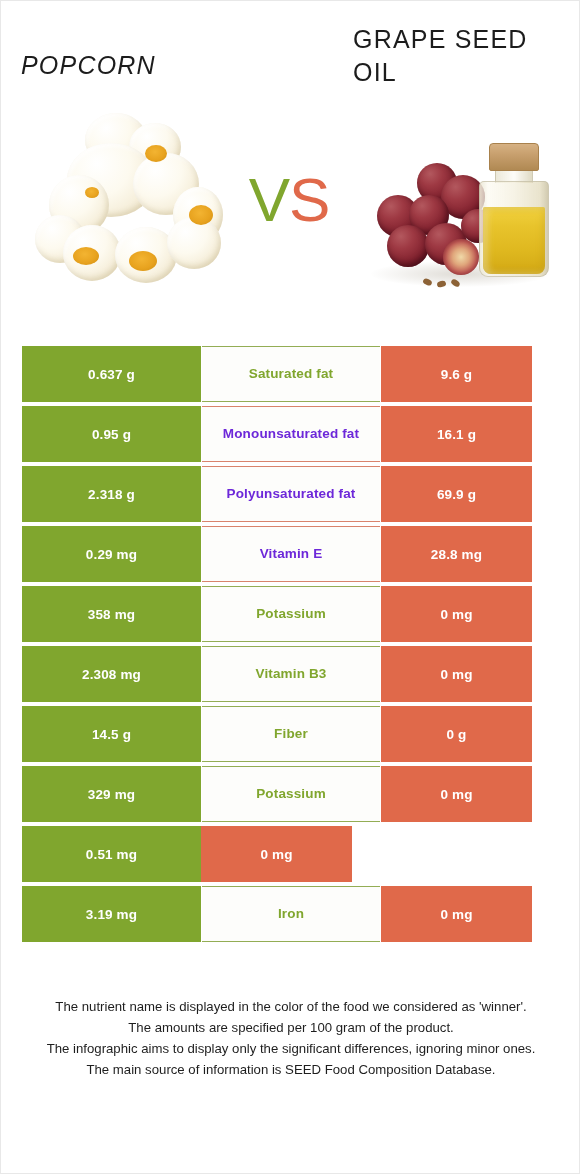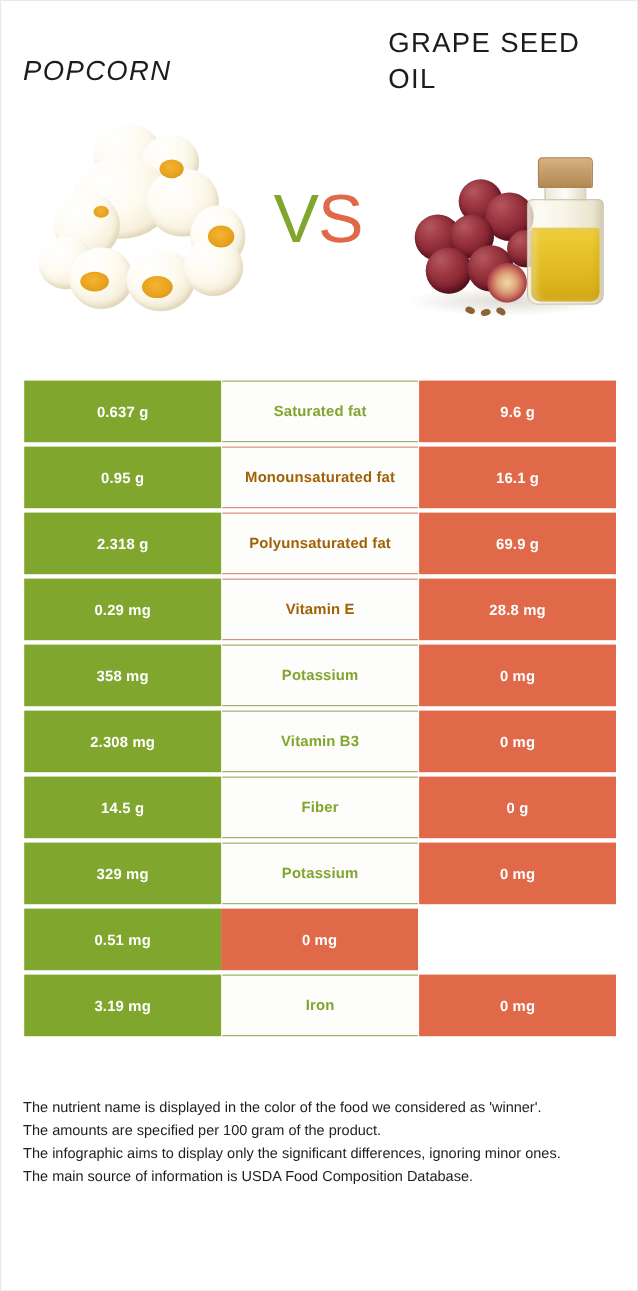--- a/index.html
+++ b/index.html
@@ -165,35 +165,35 @@
     background: #fdfdfb;
     margin: 0 1px;
     border-top: 1px solid transparent;
     border-bottom: 1px solid transparent;
     text-align: right;
     line-height: 16px;
     padding: 0 6px;
   }
 
   .cell-right {
-    width: 179px;
+    width: 151px;
     background: #e0694a;
     color: #ffffff;
   }
 
   .row.win-green  .cell-mid { color: #80a62e; border-top-color: #93ad54; border-bottom-color: #93ad54; }
-  .row.win-coral  .cell-mid { color: #a16207; border-top-color: #d9836c; border-bottom-color: #d9836c; }
+  .row.win-coral  .cell-mid { color: #6d28d9; border-top-color: #d9836c; border-bottom-color: #d9836c; }
 
   
   .footer {
     position: absolute;
     left: 20px;
     top: 995px;
     width: 540px;
-    text-align: left;
+    text-align: center;
     font-size: 13.2px;
     line-height: 21px;
     color: #1e1e1e;
     font-family: "Liberation Sans", sans-serif;
   }
   .footer p { margin: 0; }
 </style>
 </head>
 <body>
 
@@ -306,16 +306,16 @@
       <div class="cell cell-left">3.19 mg</div>
       <div class="cell cell-mid">Iron</div>
       <div class="cell cell-right">0 mg</div>
     </div>
   </div>
 
   <div class="footer">
     <p>The nutrient name is displayed in the color of the food we considered as 'winner'.</p>
     <p>The amounts are specified per 100 gram of the product.</p>
     <p>The infographic aims to display only the significant differences, ignoring minor ones.</p>
-    <p>The main source of information is USDA Food Composition Database.</p>
+    <p>The main source of information is SEED Food Composition Database.</p>
   </div>
 
 </div>
 
 </body></html>

